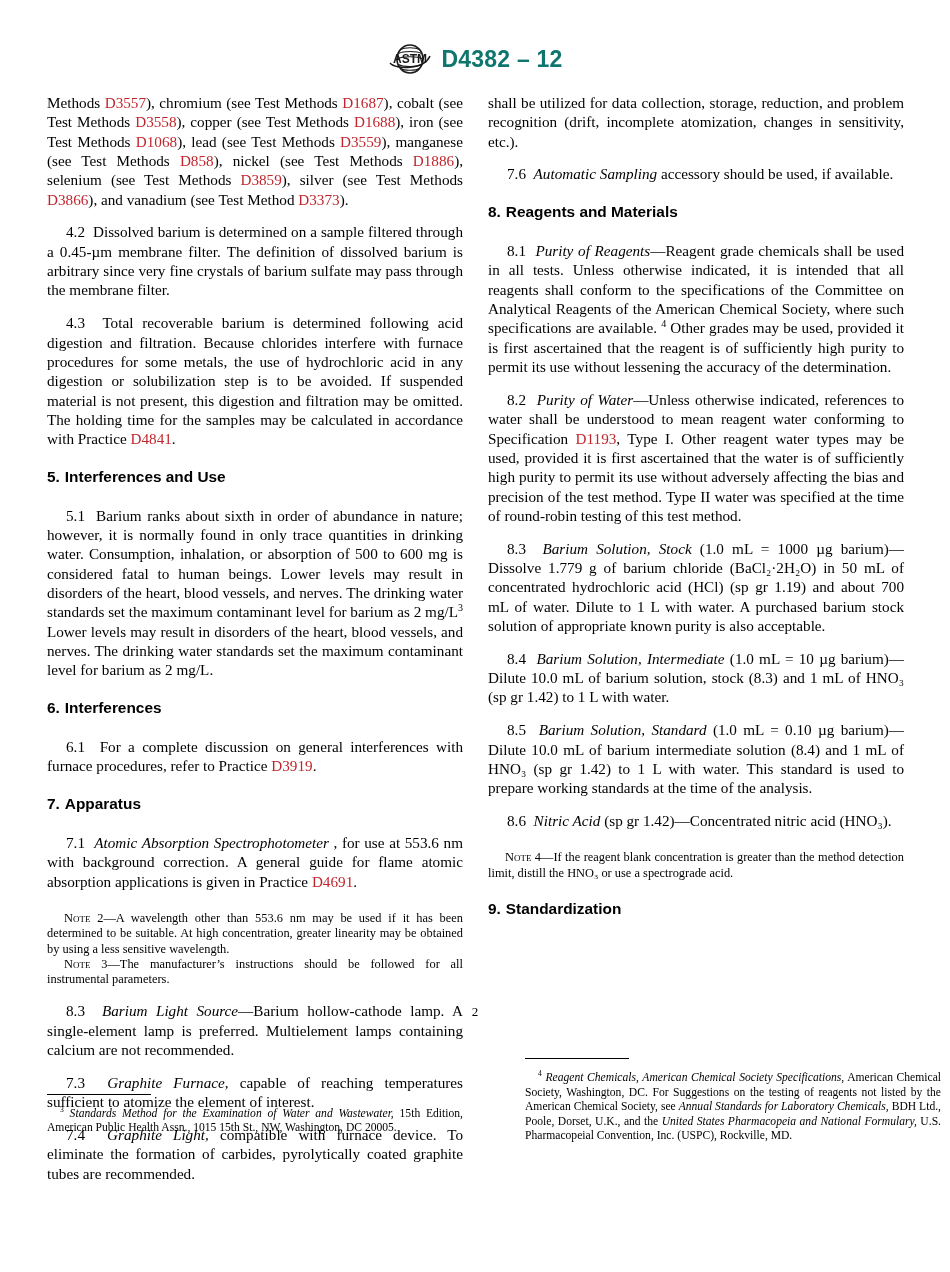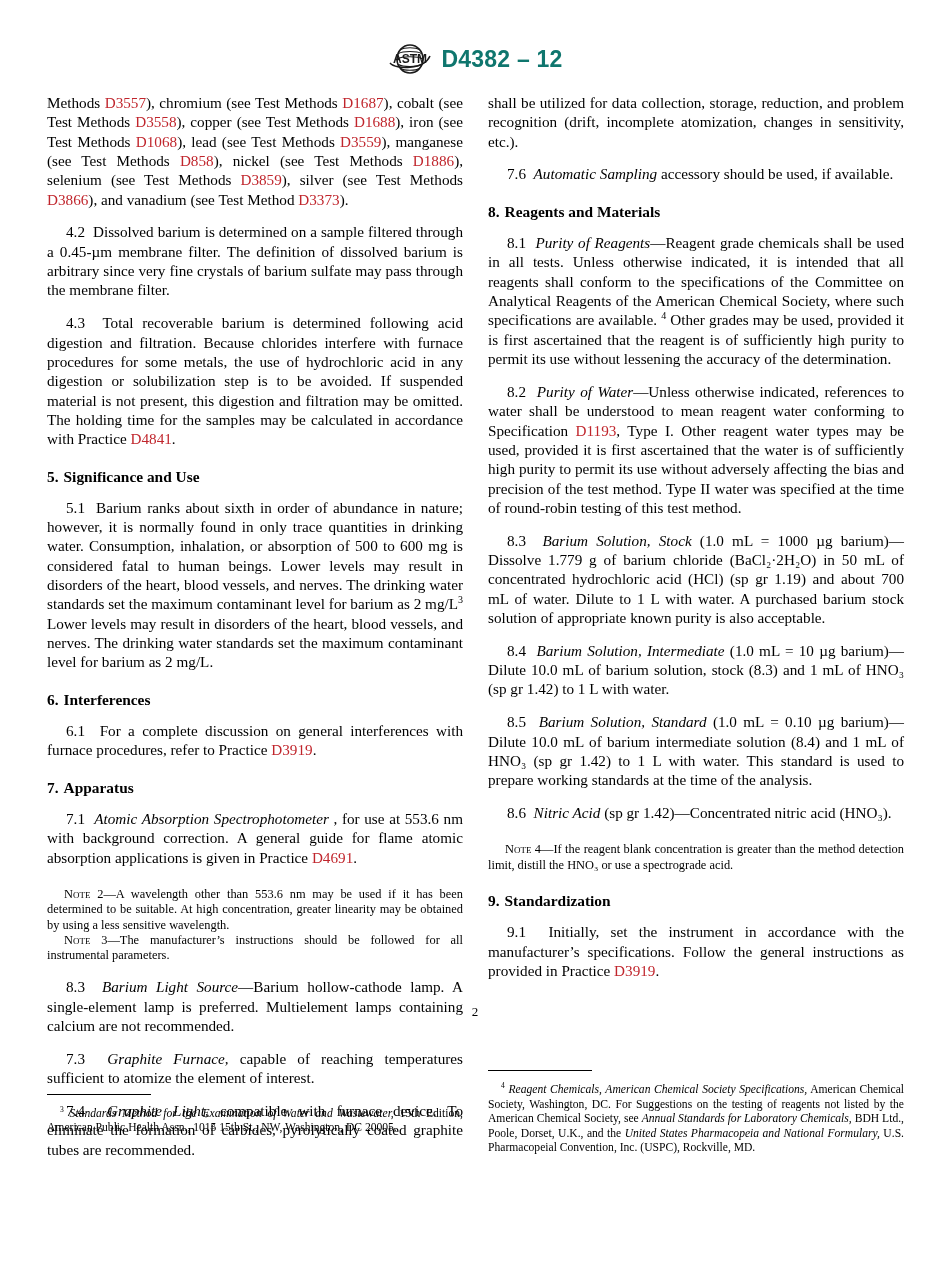--- a/index.html
+++ b/index.html
@@ -69,25 +69,25 @@
     margin: 0;
     text-align: justify;
     text-justify: inter-word;
     font-size: 15.2px;
     line-height: 1.272;
     hyphens: manual;
   }
   p.body { text-indent: 19px; }
   p.cont { text-indent: 0; }
   p.gap  { margin-top: 13.5px; }
-  p.gap-s { margin-top: 12px; }
+  p.gap-s { margin-top: 20px; }
 
   h2.section {
     margin: 0;
-    font-family: Liberation Serif, serif;
+    font-family: Liberation Sans, sans-serif;
     font-weight: bold;
     font-size: 15.4px;
     line-height: 1.25;
     text-align: left;
   }
   h2.section.gap { margin-top: 18px; }
   h2.section .num { margin-right: 5px; }
 
   .note {
     margin: 0;
@@ -119,21 +119,21 @@
     margin-bottom: 12px;
   }
   .footnote {
     margin: 0;
     font-size: 11.6px;
     line-height: 1.26;
     text-align: justify;
     text-indent: 13px;
   }
   .fn-left  { bottom: 62px; }
-  .fn-right { bottom: 42px; }
+  .fn-right { bottom: 54px; margin-left: 37px; }
 
   
   .page-number {
     position: absolute;
     bottom: 20px;
     left: 0;
     width: 950px;
     text-align: center;
     font-size: 13px;
     font-family: "Liberation Serif", "DejaVu Serif", serif;
@@ -165,21 +165,21 @@
   <div class="columns">
 
     <div class="col left">
 
       <p class="cont">Methods <span class="ref">D3557</span>), chromium (see Test Methods <span class="ref">D1687</span>), cobalt (see Test Methods <span class="ref">D3558</span>), copper (see Test Methods <span class="ref">D1688</span>), iron (see Test Methods <span class="ref">D1068</span>), lead (see Test Methods <span class="ref">D3559</span>), manganese (see Test Methods <span class="ref">D858</span>), nickel (see Test Methods <span class="ref">D1886</span>), selenium (see Test Methods <span class="ref">D3859</span>), silver (see Test Methods <span class="ref">D3866</span>), and vanadium (see Test Method <span class="ref">D3373</span>).</p>
 
       <p class="body gap"><span>4.2</span>&nbsp; <span>Dissolved barium is determined on a sample filtered through a 0.45-µm membrane filter. The definition of dissolved barium is arbitrary since very fine crystals of barium sulfate may pass through the membrane filter.</span></p>
 
       <p class="body gap"><span>4.3</span>&nbsp; <span>Total recoverable barium is determined following acid digestion and filtration. Because chlorides interfere with furnace procedures for some metals, the use of hydrochloric acid in any digestion or solubilization step is to be avoided. If suspended material is not present, this digestion and filtration may be omitted. The holding time for the samples may be calculated in accordance with Practice </span><span class="ref">D4841</span><span>.</span></p>
 
-      <h2 class="section gap"><span class="num">5.</span><span>Significance and Use</span></h2>
+      <h2 class="section gap"><span class="num">5.</span><span>Interferences and Use</span></h2>
 
       <p class="body gap-s"><span>5.1</span>&nbsp; <span>Barium ranks about sixth in order of abundance in nature; however, it is normally found in only trace quantities in drinking water. Consumption, inhalation, or absorption of 500 to 600 mg is considered fatal to human beings. Lower levels may result in disorders of the heart, blood vessels, and nerves. The drinking water standards set the maximum contaminant level for barium as 2 mg/L</span><sup>3</sup><span> Lower levels may result in disorders of the heart, blood vessels, and nerves. The drinking water standards set the maximum contaminant level for barium as 2 mg/L.</span></p>
 
       <h2 class="section gap"><span class="num">6.</span><span>Interferences</span></h2>
 
       <p class="body gap-s"><span>6.1</span>&nbsp; <span>For a complete discussion on general interferences with furnace procedures, refer to Practice </span><span class="ref">D3919</span><span>.</span></p>
 
       <h2 class="section gap"><span class="num">7.</span><span>Apparatus</span></h2>
 
       <p class="body gap-s"><span>7.1</span>&nbsp; <i>Atomic Absorption Spectrophotometer </i><span>, for use at 553.6 nm with background correction. A general guide for flame atomic absorption applications is given in Practice </span><span class="ref">D4691</span><span>.</span></p>
@@ -220,21 +220,20 @@
 
       <p class="body gap"><span>8.5</span>&nbsp; <i>Barium Solution, Standard</i><span> (1.0 mL = 0.10 µg barium)—Dilute 10.0 mL of barium intermediate solution (8.4) and 1 mL of HNO₃ (sp gr 1.42) to 1 L with water. This standard is used to prepare working standards at the time of the analysis.</span></p>
 
       <p class="body gap"><span>8.6</span>&nbsp; <i>Nitric Acid</i><span> (sp gr 1.42)—Concentrated nitric acid (HNO₃).</span></p>
 
       <p class="note gap"><span class="note-label">Note</span><span> 4—If the reagent blank concentration is greater than the method detection limit, distill the HNO₃ or use a spectrograde acid.</span></p>
 
 
       <h2 class="section gap"><span class="num">9.</span><span>Standardization</span></h2>
 
-      <p class="body gap-s"><span>9.1</span>&nbsp; <span>Initially, set the instrument in accordance with the manufacturer’s specifications. Follow the general instructions as provided in Practice </span><span class="ref">D3919</span><span>.</span></p>
 
       <div class="footnote-area fn-right">
         <div class="footnote-rule"></div>
         <p class="footnote"><sup>4</sup> <i>Reagent Chemicals, American Chemical Society Specifications,</i><span> American Chemical Society, Washington, DC. For Suggestions on the testing of reagents not listed by the American Chemical Society, see </span><i>Annual Standards for Laboratory Chemicals,</i><span> BDH Ltd., Poole, Dorset, U.K., and the </span><i>United States Pharmacopeia and National Formulary,</i><span> U.S. Pharmacopeial Convention, Inc. (USPC), Rockville, MD.</span></p>
       </div>
 
     </div>
   </div>
 
   <div class="page-number">2</div>

